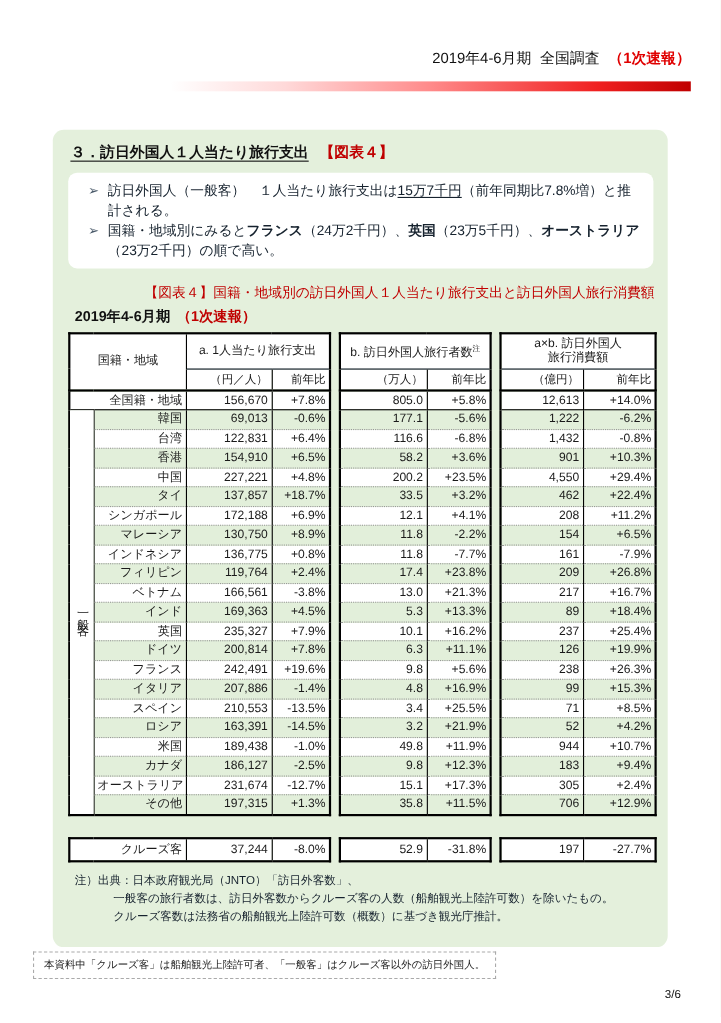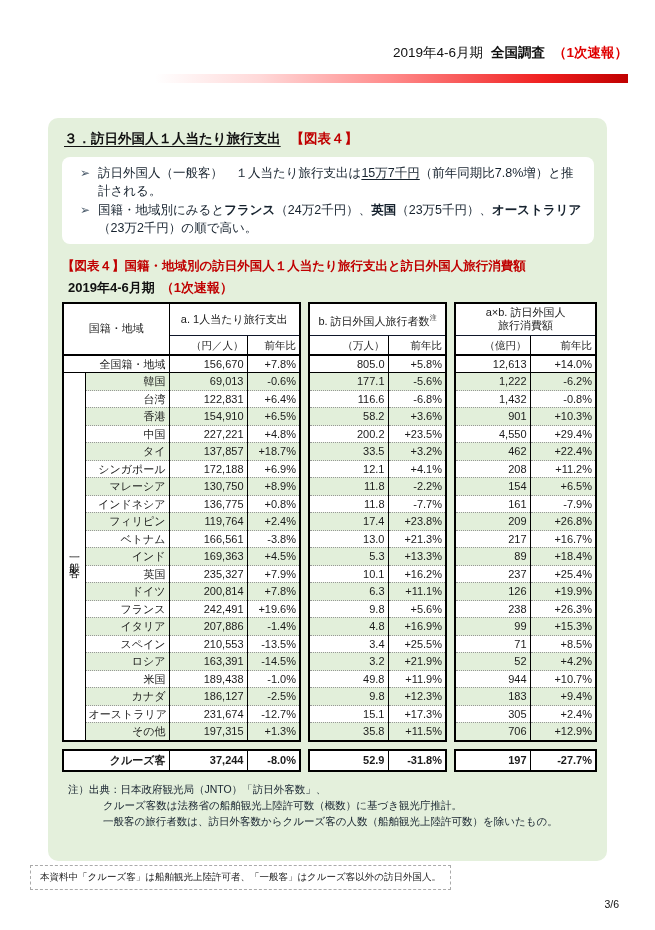--- a/index.html
+++ b/index.html
@@ -1,48 +1,48 @@
 <!DOCTYPE html>
 <html><head>
 <meta charset="utf-8">
 <style>
   html,body{margin:0;padding:0;}
   body{background:#fff;font-family:"Liberation Sans","DejaVu Sans",sans-serif;color:#1a1a1a;}
   .page{position:relative;width:655px;height:930px;background:#fff;overflow:hidden;margin:0 auto;}
 
   
   .doc-header{position:absolute;top:44px;right:27px;font-size:13.5px;color:#111;white-space:nowrap;}
-  .doc-header .survey{font-weight:bold;margin-left:8px;}
+  .doc-header .survey{font-weight:normal;margin-left:8px;}
   .doc-header .bulletin{font-weight:bold;color:#e00000;}
   .grad-bar{position:absolute;top:74px;left:155px;right:27px;height:9px;
     background:linear-gradient(90deg,rgba(255,255,255,0) 0%,#ffd9d9 22%,#ff8a8a 50%,#f02020 82%,#c00000 100%);}
 
   
   .panel{position:absolute;top:118px;left:48px;width:559px;height:743px;background:#e4f0dc;border-radius:10px;box-sizing:border-box;padding:10px 12px 0 14px;}
   .section-title{font-size:13.5px;font-weight:bold;margin:2px 0 0 2px;white-space:nowrap;}
   .section-title .main{color:#111;text-decoration:underline;text-underline-offset:3px;}
   .section-title .ref{color:#c00000;margin-left:6px;}
 
   .bullet-box{background:#fff;border-radius:8px;margin-top:9px;margin-right:1px;padding:7px 12px 7px 10px;}
   .bullet{display:flex;font-size:12.5px;line-height:18px;color:#16222e;}
   .bullet + .bullet{margin-top:1px;}
   .bullet .marker{width:26px;flex:0 0 26px;text-align:center;color:#4a5a6a;font-size:12px;}
   .bullet .btext{flex:1;}
   .bullet .u{text-decoration:underline;text-underline-offset:2px;}
   .bullet .b{font-weight:bold;}
 
-  .figure-title{margin-top:14px;text-align:left;font-size:12.5px;font-weight:bold;color:#c00000;white-space:nowrap;}
+  .figure-title{margin-top:14px;text-align:right;font-size:12.5px;font-weight:normal;color:#c00000;white-space:nowrap;}
   .subtitle{margin-top:4px;margin-left:6px;font-size:13px;font-weight:bold;color:#111;}
   .subtitle .red{color:#c00000;margin-left:6px;}
 
   
   .t{border-collapse:collapse;table-layout:fixed;width:533px;margin-left:0;}
   .t td{font-size:11px;padding:0 3px;background:#fff;white-space:nowrap;overflow:hidden;box-sizing:border-box;}
   .band{margin-top:5px;}
-  .band2{margin-top:7px;font-weight:bold;}
+  .band2{margin-top:19px;}
   .hr1 td{height:32px;}
   .hc{text-align:center;font-size:11px;line-height:13px;vertical-align:middle;}
   .hc sup{font-size:7px;vertical-align:super;}
   .hr2 td{height:18px;line-height:18px;font-size:10.5px;}
   .dr td{height:16.5px;line-height:16.5px;border-top:1px dotted #979797;}
   .dr.st td{border-top:1px solid #000;}
   .dr.g td{background:#e2efda;}
   .srow td{height:19px;line-height:19px;}
   .num{text-align:right;}
   .lab{text-align:right;}
@@ -358,22 +358,22 @@
         <td class="gapcell"></td>
         <td class="num bL2 bT2 bB2">197</td>
         <td class="num bL1 bR2 bT2 bB2">-27.7%</td>
       </tr>
       </tbody>
     </table>
 
 
     <div class="notes">
       <div>注）出典：日本政府観光局（JNTO）「訪日外客数」、</div>
+      <div class="cont">一般客の旅行者数は、訪日外客数からクルーズ客の人数（船舶観光上陸許可数）を除いたもの。</div>
       <div class="cont">クルーズ客数は法務省の船舶観光上陸許可数（概数）に基づき観光庁推計。</div>
-      <div class="cont">一般客の旅行者数は、訪日外客数からクルーズ客の人数（船舶観光上陸許可数）を除いたもの。</div>
     </div>
 
   </div>
 
   <div class="footer-note">本資料中「クルーズ客」は船舶観光上陸許可者、「一般客」はクルーズ客以外の訪日外国人。</div>
   <div class="page-num">3/6</div>
 
 </div>
 
 </body></html>

